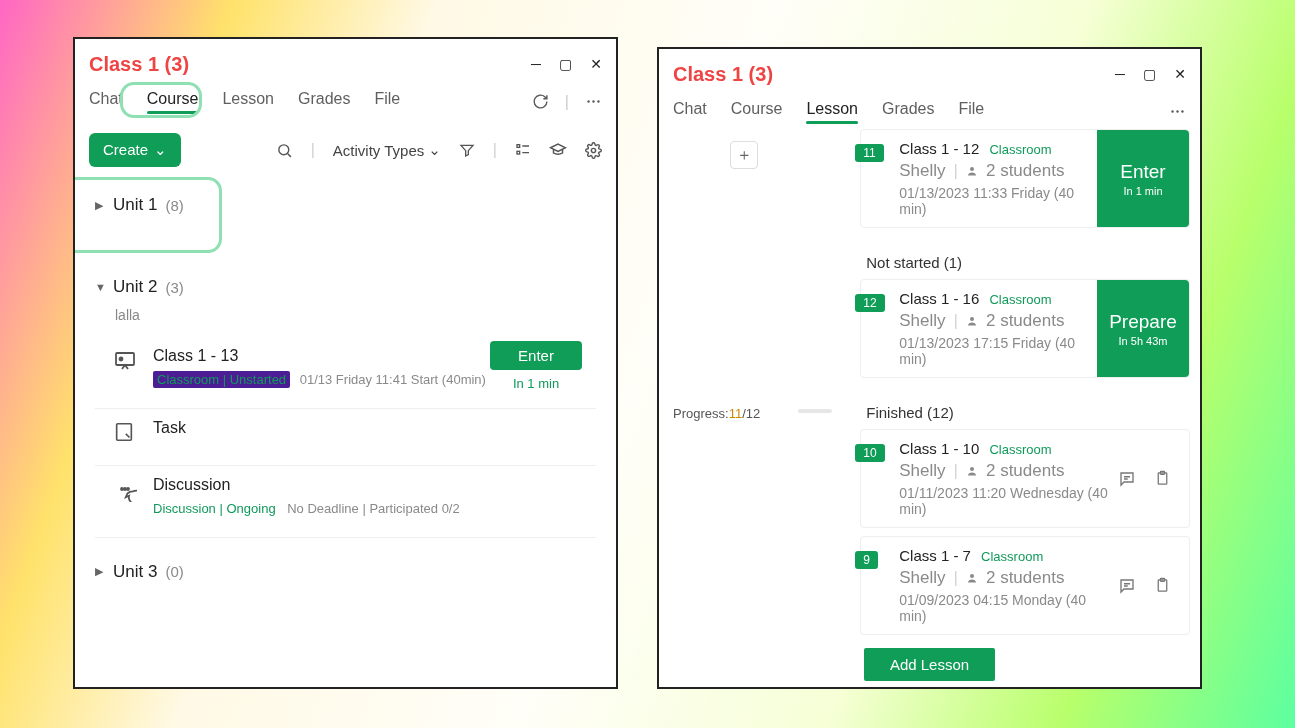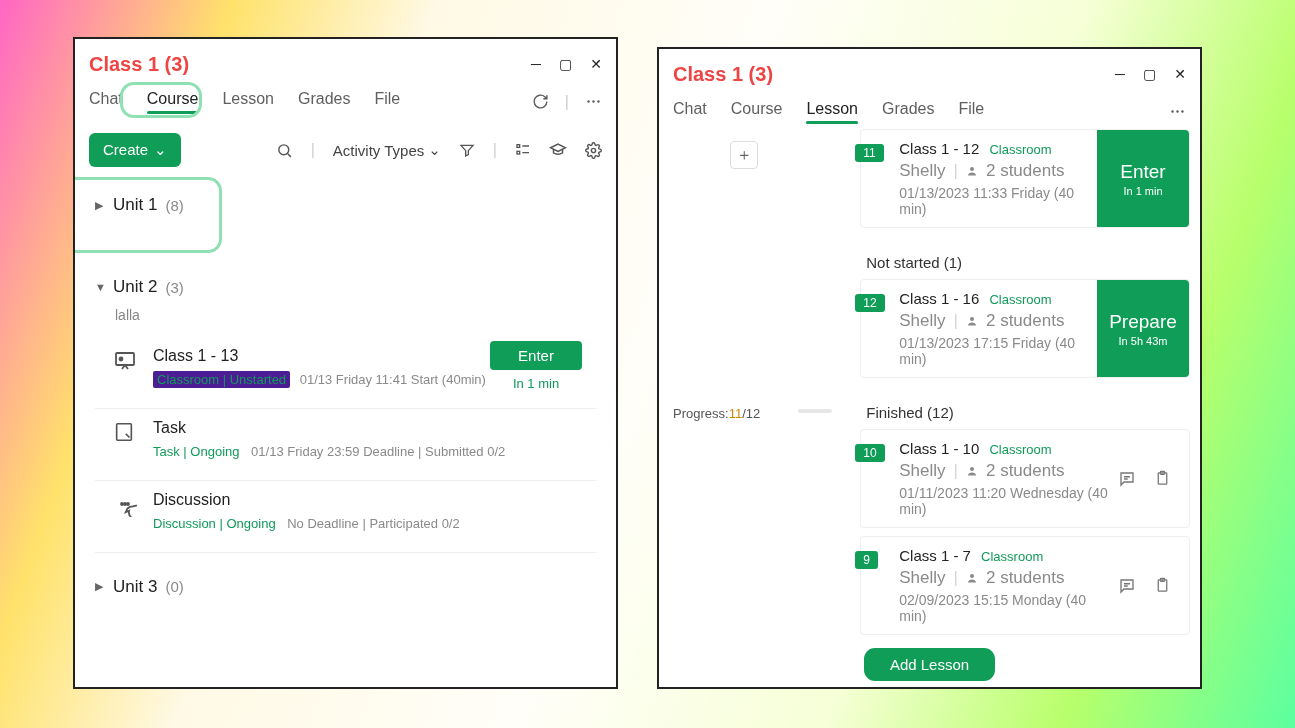--- a/index.html
+++ b/index.html
@@ -75,21 +75,21 @@
   .lesson-sub { font-size:17px; color:#8a8a8a; margin-top:4px; display:flex; align-items:center; gap:8px;}
   .lesson-sub .divider { color:#d5d5d5;}
   .lesson-time { font-size:14px; color:#8a8a8a; margin-top:4px;}
   .big-cta { width:92px; background:#0f9d58; color:#fff; display:flex; flex-direction:column; align-items:center; justify-content:center; border-radius:0 4px 4px 0; cursor:pointer;}
   .big-cta.prepare { background:#0f9d58;}
   .big-cta .main { font-size:19px; font-weight:400;}
   .big-cta .sub  { font-size:11px; margin-top:2px;}
   .card-icons { display:flex; align-items:center; gap:18px; padding-right:18px; color:#777;}
   .lessons-scroll { flex:1; overflow:hidden; position:relative;}
   .add-lesson-bar { position:absolute; left:0; right:0; bottom:6px; display:flex; justify-content:center; pointer-events:none;}
-  .add-lesson-btn { pointer-events:auto; background:#0f9d58; color:#fff; border:none; border-radius:11px; padding:8px 26px; font-size:15px; cursor:pointer;}
+  .add-lesson-btn { pointer-events:auto; background:#0f9d58; color:#fff; border:none; border-radius:2px; padding:8px 26px; font-size:15px; cursor:pointer;}
   .right-body { position:relative; flex:1; display:flex; flex-direction:row; overflow:hidden;}
 
   svg { display:block; }
   .muted { color:#8a8a8a;}
 </style>
 </head>
 <body>
 
 <div id="win-left" class="window">
   <div class="titlebar">
@@ -210,24 +210,20 @@
 
     <div class="activity">
       <div class="act-icon">
         <svg width="22" height="22" viewBox="0 0 24 24" fill="none" stroke="currentColor" stroke-width="1.8">
             <rect x="4" y="3" width="16" height="18" rx="1"></rect>
             <path d="M14 14l4 4"></path>
           </svg>
       </div>
       <div class="act-body">
         <div class="act-title">Task</div>
-        <div class="act-meta">
-          <span class="green">Task | Ongoing</span>
-          <span class="muted" style="margin-left:8px;">01/13 Friday 23:59 Deadline  |  Submitted  0/2</span>
-        </div>
       </div>
     </div>
 
     <div class="activity">
       <div class="act-icon">
         <svg width="24" height="24" viewBox="0 0 24 24" fill="none" stroke="currentColor" stroke-width="1.8">
             <path d="M20 12a8 7 0 1 1-3 5l-3 2 1-4a8 7 0 0 1 5-3z" transform="rotate(10 12 12)"></path>
             <circle cx="9" cy="11" r="1" fill="currentColor"></circle>
             <circle cx="12" cy="11" r="1" fill="currentColor"></circle>
             <circle cx="15" cy="11" r="1" fill="currentColor"></circle>
@@ -402,21 +398,21 @@
             <span>Shelly</span>
             <span class="divider">|</span>
             <span>
                 <svg width="12" height="12" viewBox="0 0 24 24" fill="currentColor">
                   <circle cx="12" cy="8" r="4"></circle>
                   <path d="M4 21c0-4 4-6 8-6s8 2 8 6"></path>
                 </svg>
               </span>
             <span>2 students</span>
           </div>
-          <div class="lesson-time">02/09/2023 15:15 Monday (40 min)</div>
+          <div class="lesson-time">01/09/2023 04:15 Monday (40 min)</div>
         </div>
         <div class="card-icons">
           <span class="icon-btn">
               <svg width="18" height="18" viewBox="0 0 24 24" fill="none" stroke="currentColor" stroke-width="1.8">
                 <path d="M4 4h16v12H8l-4 4V4z"></path>
                 <path d="M8 9h8M8 12h5"></path>
               </svg>
             </span>
           <span class="icon-btn">
               <svg width="17" height="17" viewBox="0 0 24 24" fill="none" stroke="currentColor" stroke-width="1.8">

